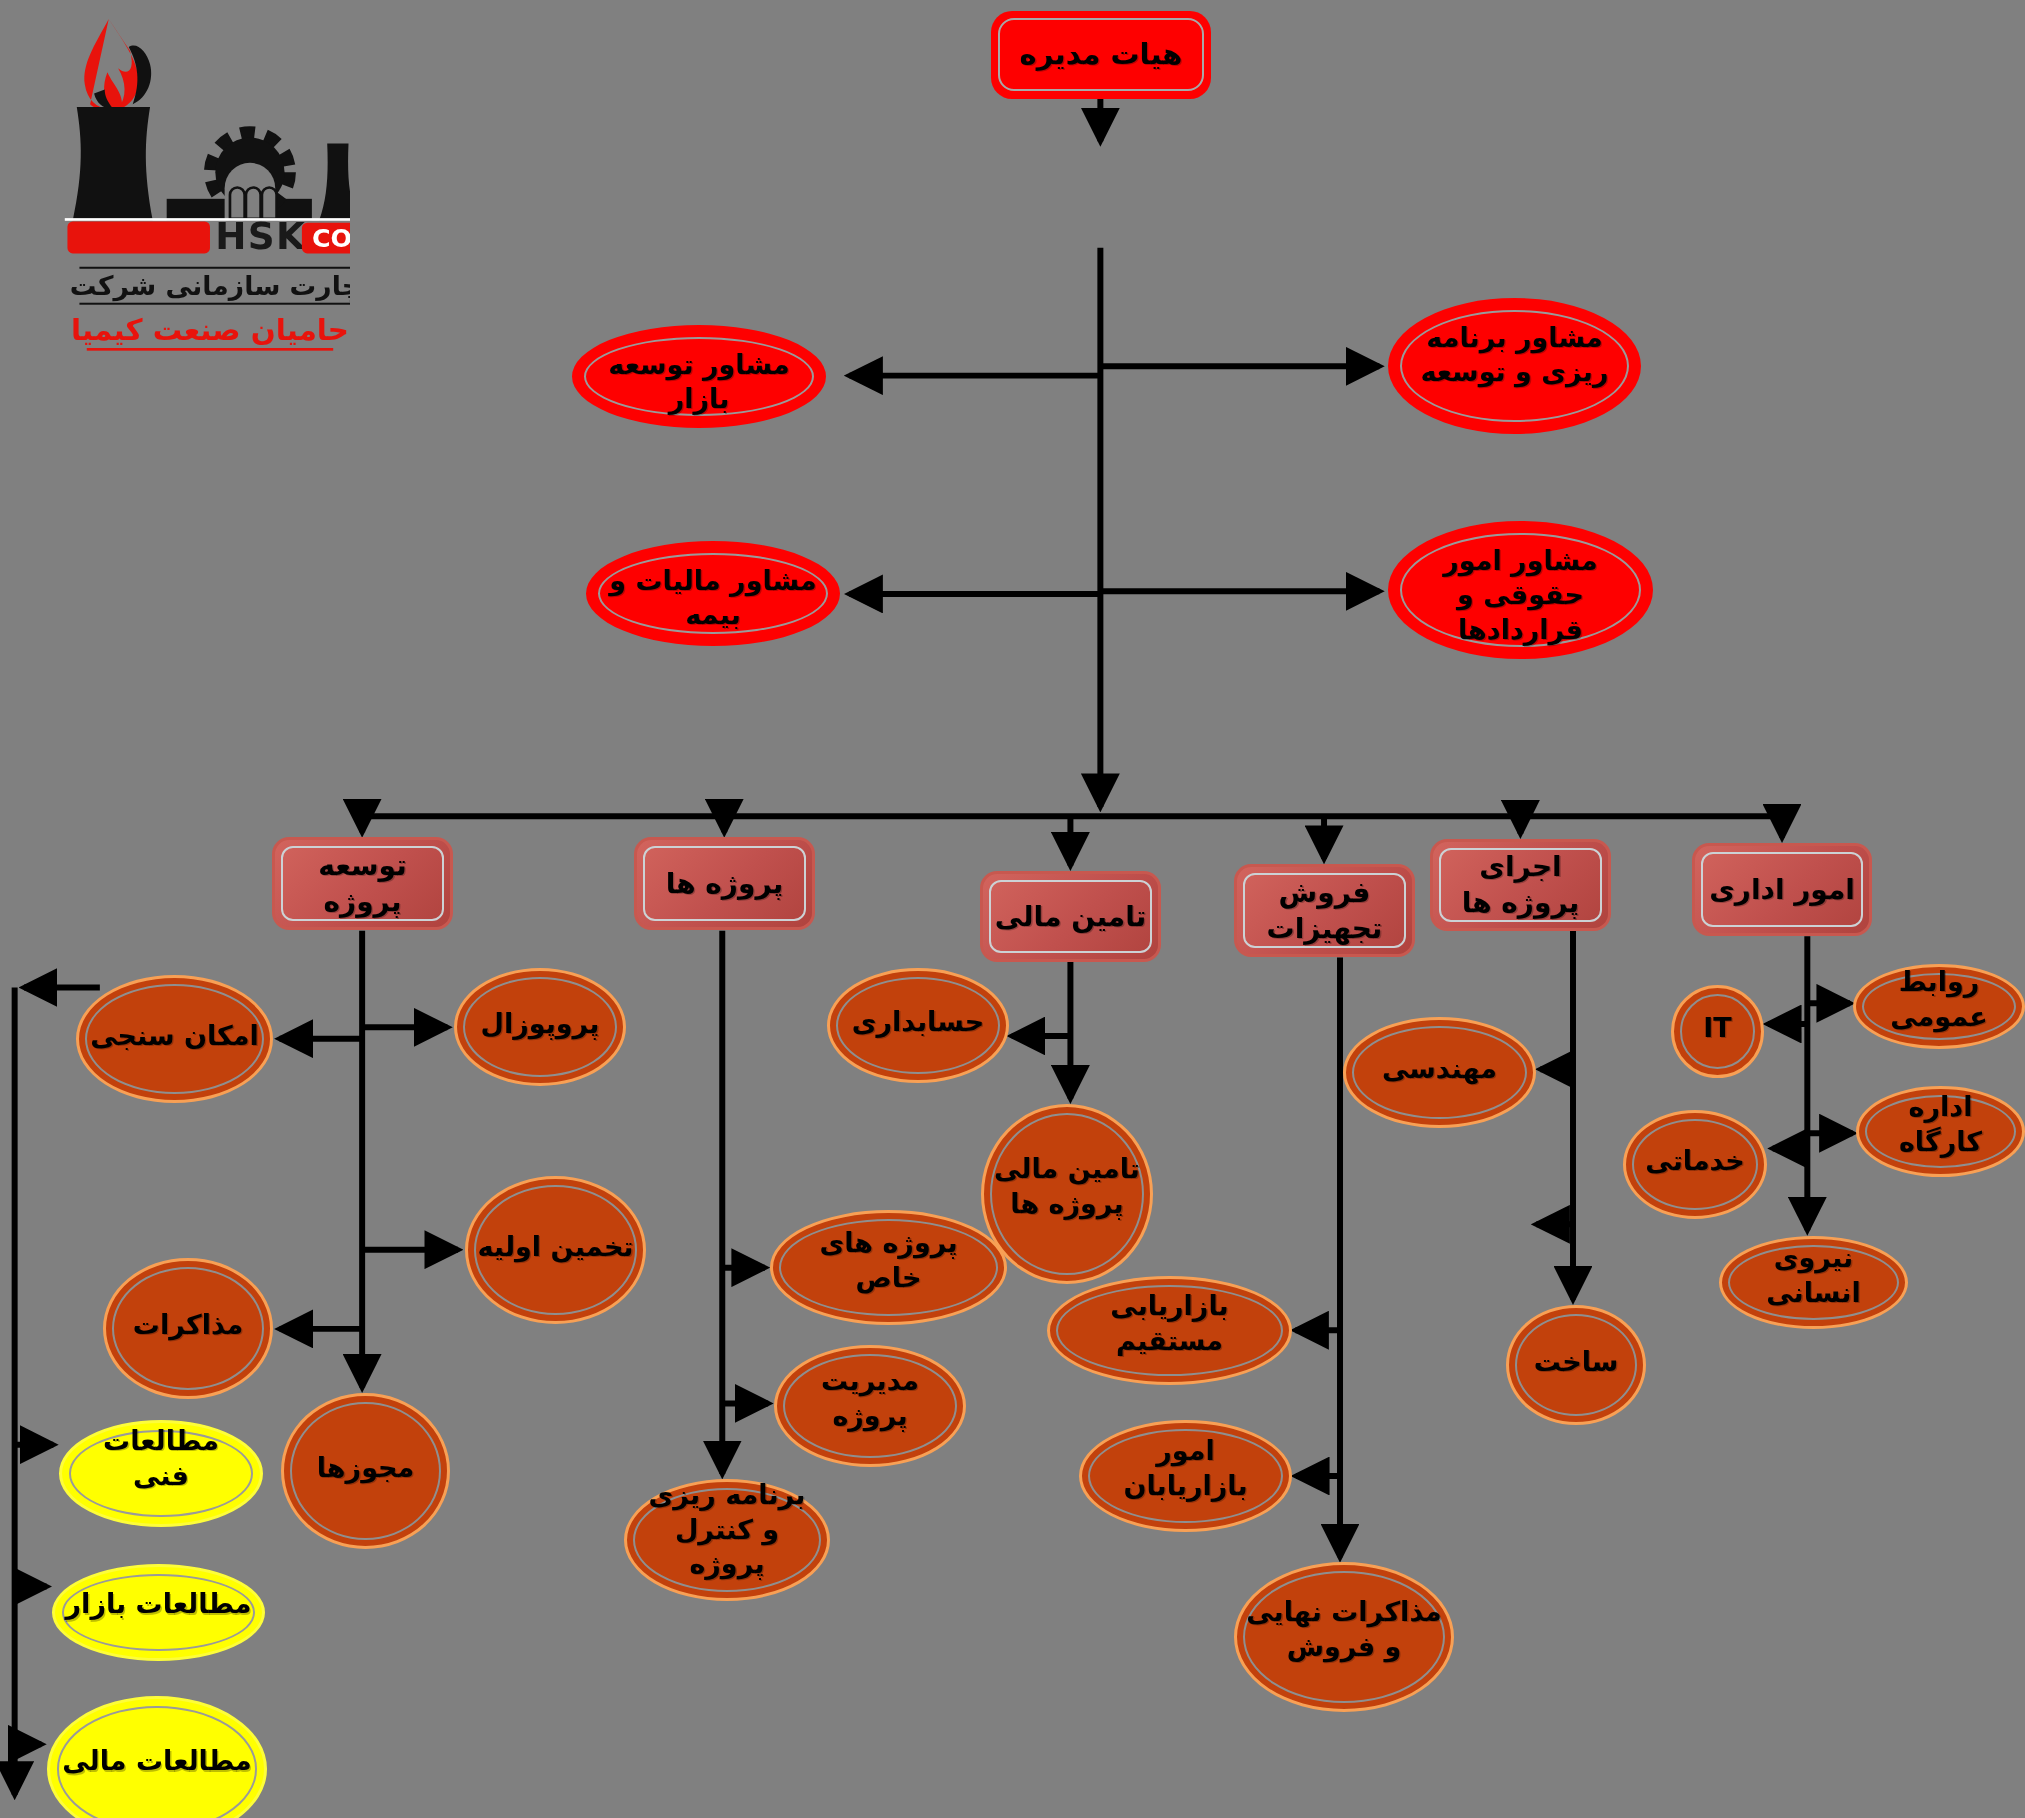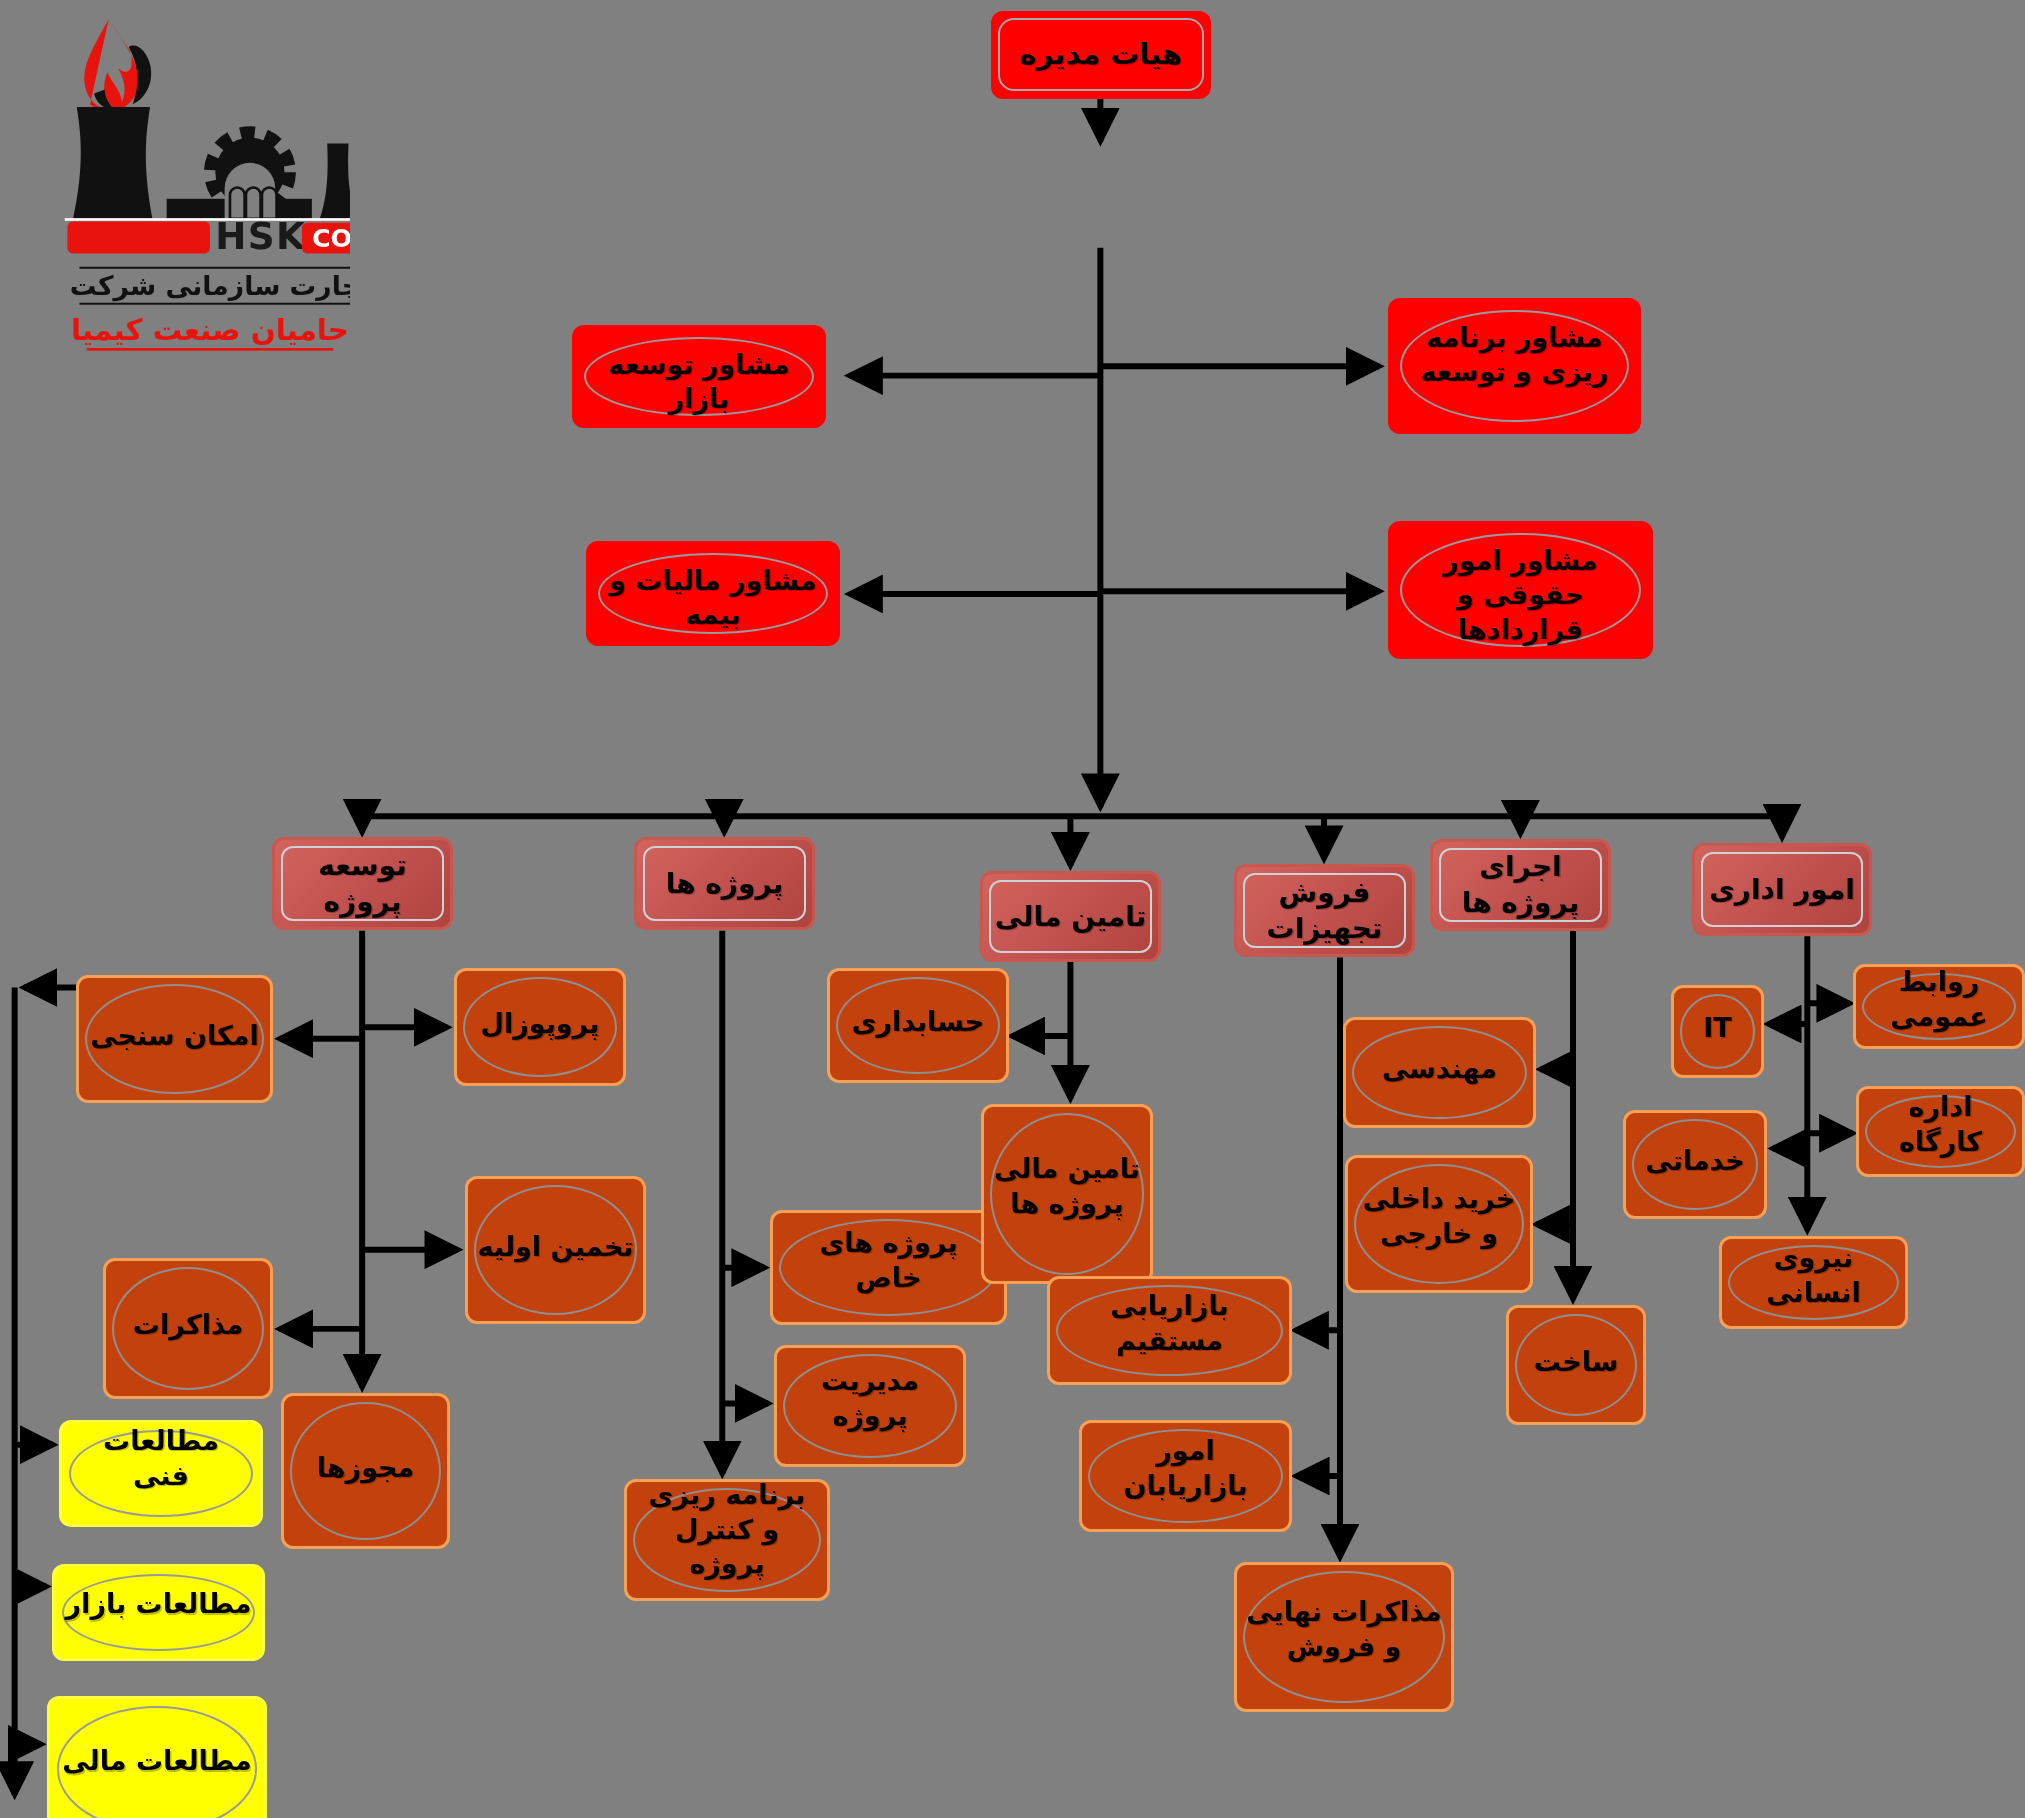--- a/index.html
+++ b/index.html
@@ -31,21 +31,21 @@
   .dept{background:linear-gradient(135deg,#d2645d 0%,#c0504d 55%,#b0433e 100%);
         border-radius:17.3px;border:3.3px solid #c8584f;}
   .dept::before{content:"";position:absolute;inset:6px;border:2px solid #ccd2d5;
                 border-radius:12px;pointer-events:none;}
   .dept .lbl{font-size:28px;}
 
   .orange .lbl{font-size:27px;transform:translateY(-10%);}
   .yellow .lbl{font-size:27px;transform:translateY(-22%);}
 
   svg.wires{position:absolute;left:0;top:0;z-index:1;}
-  .node{z-index:2;border-radius:12px;}
+  .node{z-index:2;}
   #logo{position:absolute;left:30px;top:6.7px;z-index:2;}
 </style>
 </head>
 <body>
 
 <div id="canvas">
 
   <svg class="wires" width="2025" height="1819" viewBox="0 0 3042 2732">
     <defs>
       <marker id="ah" viewBox="0 0 10 10" refX="8.6" refY="5" markerWidth="6.5" markerHeight="6.5" orient="auto-start-reverse">
@@ -259,23 +259,20 @@
     </div>
 
   <div class="node ell orange" style="left:1234px;top:1562px;width:220px;height:150px">
     <span class="lbl">مذاکرات نهایی و فروش</span>
     </div>
 
   <div class="node ell orange" style="left:1343px;top:1017px;width:193px;height:111px">
     <span class="lbl">مهندسی</span>
     </div>
 
-  <div class="node ell orange" style="left:1345px;top:1155px;width:188px;height:138px">
-    <span class="lbl">خرید داخلی و خارجی</span>
-    </div>
 
   <div class="node ell orange" style="left:1506px;top:1305px;width:140px;height:120px">
     <span class="lbl">ساخت</span>
     </div>
 
   <div class="node ell orange" style="left:1671px;top:985px;width:93px;height:93px">
     <span class="lbl">IT</span>
     </div>
 
   <div class="node ell orange" style="left:1853px;top:964px;width:172px;height:85px">

